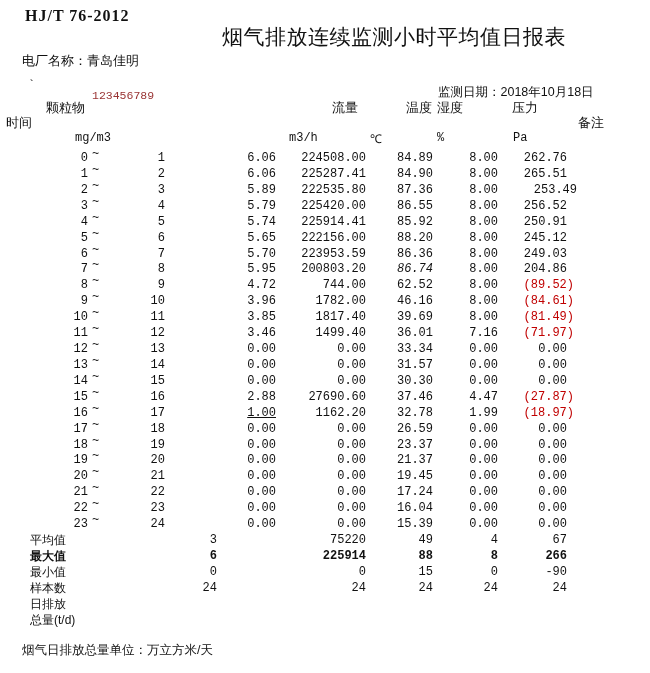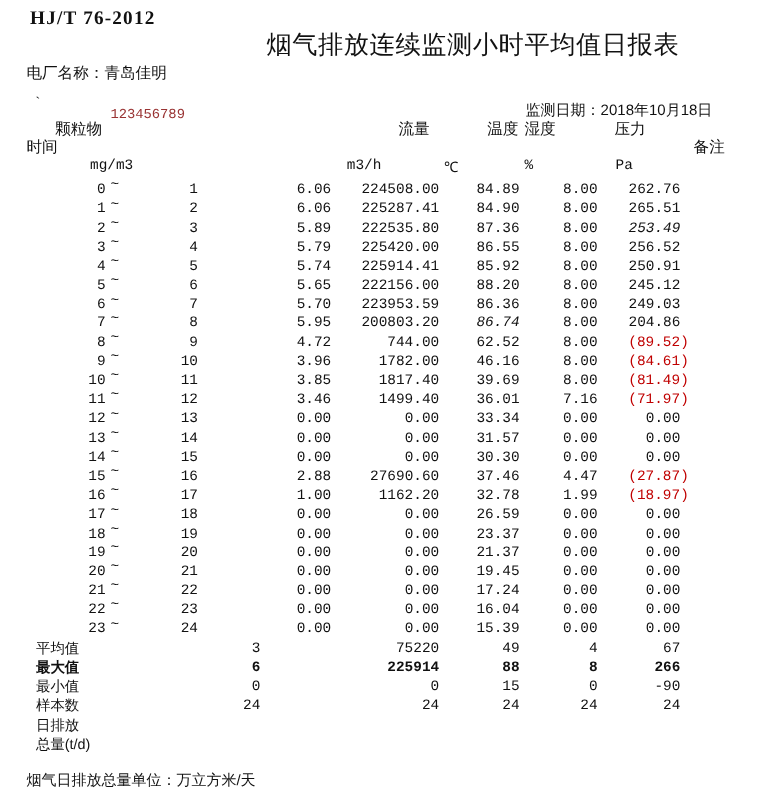--- a/index.html
+++ b/index.html
@@ -15,21 +15,21 @@
   #stray-mark{left:28px;top:79px;font-size:12px;font-family:"Liberation Mono",monospace;}
   #serial-number{left:92px;top:89px;font-size:11.5px;color:var(--serial,#993333);
     font-family:"Liberation Mono","DejaVu Sans Mono",monospace;}
   #date-line{left:438px;top:84px;font-size:12.5px;}
   .hdr{font-size:13px;}
   #hdr-pm{left:46px;top:99px;}
   #hdr-flow{left:332px;top:99px;}
   #hdr-temp{left:406px;top:99px;}
   #hdr-hum{left:437px;top:99px;}
   #hdr-press{left:512px;top:99px;}
-  #hdr-time{left:22px;top:114px;}
+  #hdr-time{left:6px;top:114px;}
   #hdr-remark{left:578px;top:114px;}
   .unit{font-family:"Liberation Mono","DejaVu Sans Mono",monospace;font-size:12px;}
   #unit-pm{left:75px;top:131px;}
   #unit-flow{left:289px;top:131px;}
   #unit-temp{left:370px;top:130px;}
   #unit-hum{left:437px;top:131px;}
   #unit-press{left:513px;top:131px;}
   .row{position:absolute;left:0;width:650px;height:16px;}
   .cell{position:absolute;top:0;text-align:right;white-space:pre;
     font-family:"Liberation Mono","DejaVu Sans Mono",monospace;font-size:12px;line-height:14px;}
@@ -85,21 +85,21 @@
       <span class="cell" style="right: 83px;">265.51</span>
     </div>
     <div class="row" style="top: 182.84px;">
       <span class="cell" style="right: 562px;">2</span>
       <span class="tilde">~</span>
       <span class="cell" style="right: 485px;">3</span>
       <span class="cell" style="right: 374px;">5.89</span>
       <span class="cell" style="right: 284px;">222535.80</span>
       <span class="cell" style="right: 217px;">87.36</span>
       <span class="cell" style="right: 152px;">8.00</span>
-      <span class="cell" style="right: 83px; font-style: italic;">253.49</span>
+      <span class="cell" style="right: 73px;">253.49</span>
     </div>
     <div class="row" style="top: 198.76px;">
       <span class="cell" style="right: 562px;">3</span>
       <span class="tilde">~</span>
       <span class="cell" style="right: 485px;">4</span>
       <span class="cell" style="right: 374px;">5.79</span>
       <span class="cell" style="right: 284px;">225420.00</span>
       <span class="cell" style="right: 217px;">86.55</span>
       <span class="cell" style="right: 152px;">8.00</span>
       <span class="cell" style="right: 83px;">256.52</span>
@@ -221,21 +221,21 @@
       <span class="cell" style="right: 374px;">2.88</span>
       <span class="cell" style="right: 284px;">27690.60</span>
       <span class="cell" style="right: 217px;">37.46</span>
       <span class="cell" style="right: 152px;">4.47</span>
       <span class="cell red" style="right: 76px;">(27.87)</span>
     </div>
     <div class="row" style="top: 405.72px;">
       <span class="cell" style="right: 562px;">16</span>
       <span class="tilde">~</span>
       <span class="cell" style="right: 485px;">17</span>
-      <span class="cell" style="right: 374px;">1.00</span>
+      <span class="cell" style="right: 374px; text-decoration: underline;">1.00</span>
       <span class="cell" style="right: 284px;">1162.20</span>
       <span class="cell" style="right: 217px;">32.78</span>
       <span class="cell" style="right: 152px;">1.99</span>
       <span class="cell red" style="right: 76px;">(18.97)</span>
     </div>
     <div class="row" style="top: 421.64px;">
       <span class="cell" style="right: 562px;">17</span>
       <span class="tilde">~</span>
       <span class="cell" style="right: 485px;">18</span>
       <span class="cell" style="right: 374px;">0.00</span>

